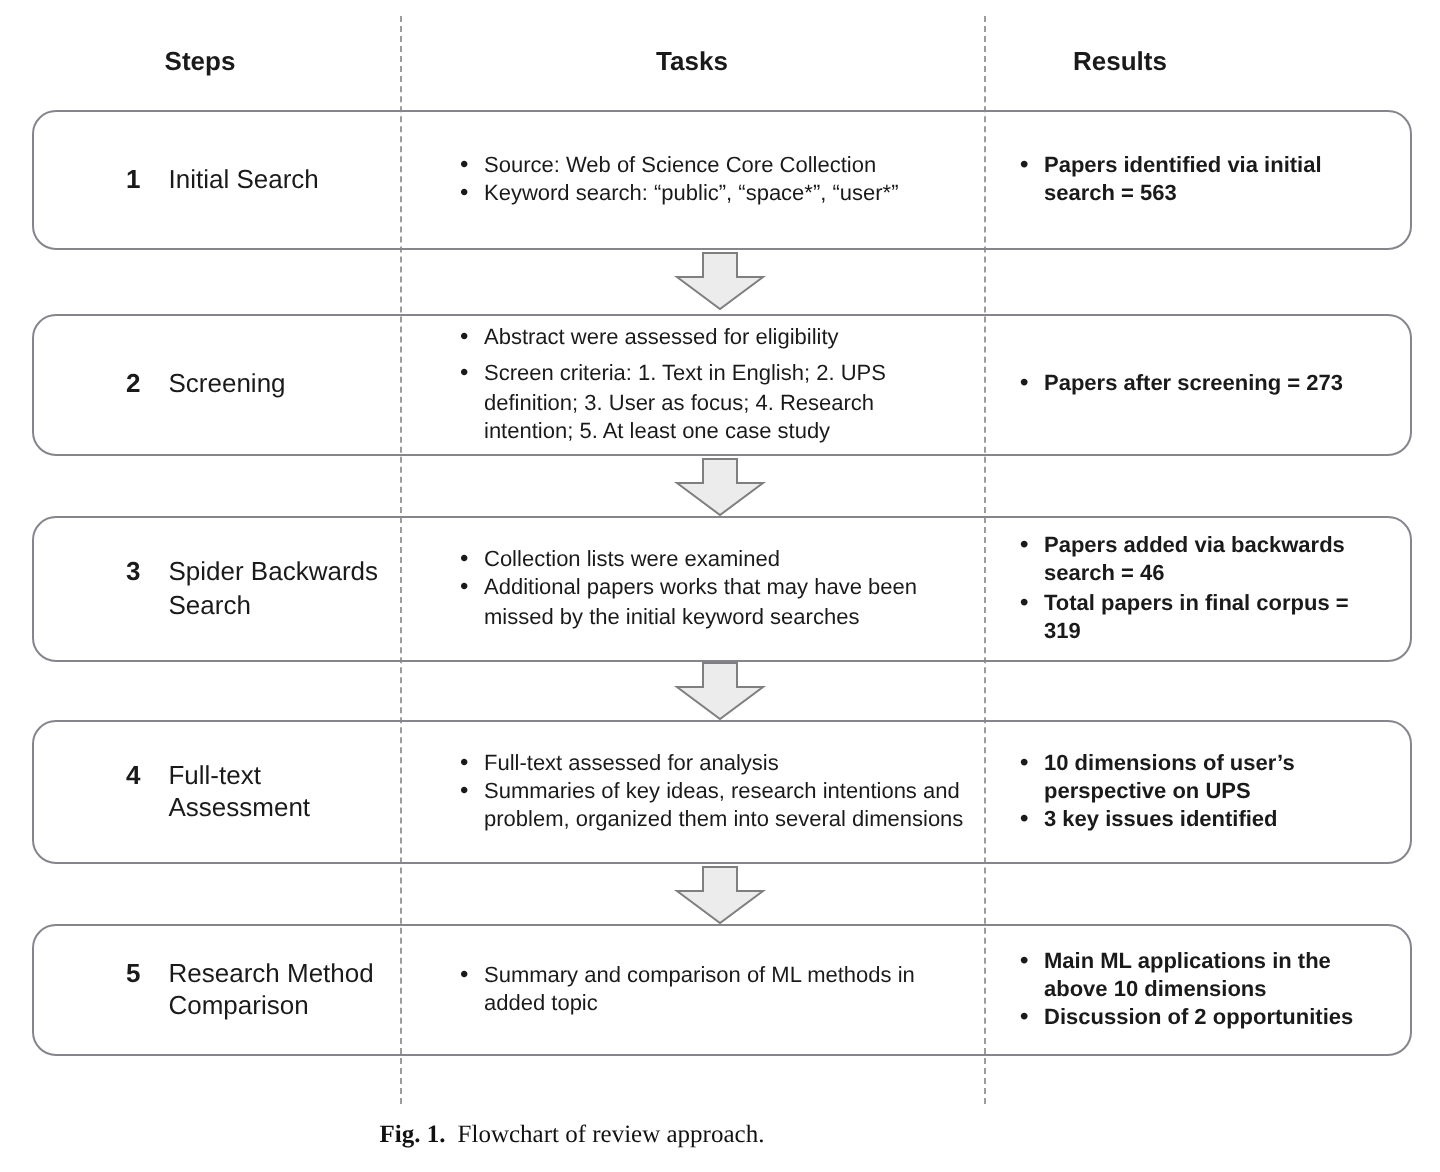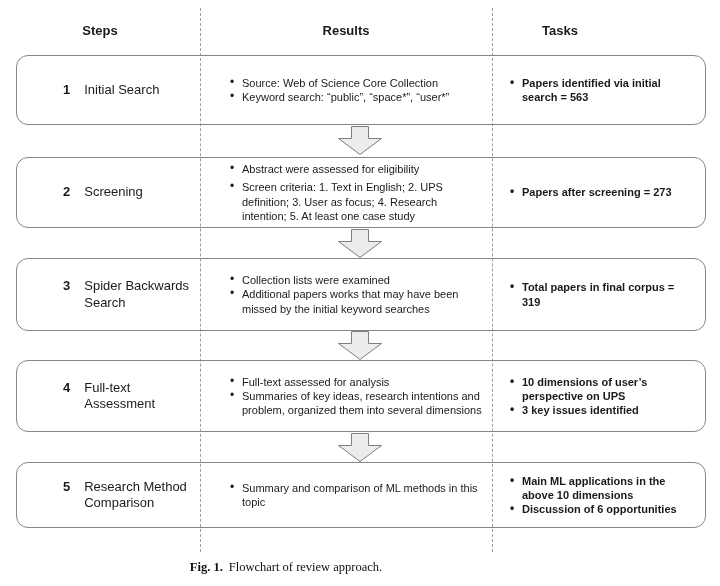--- a/index.html
+++ b/index.html
@@ -115,22 +115,22 @@
 </head>
 <body>
 
 <div class="canvas">
 
   <div class="vline left"></div>
   <div class="vline right"></div>
 
   <div class="header">
     <span>Steps</span>
+    <span>Tasks</span>
     <span>Results</span>
-    <span>Tasks</span>
   </div>
 
   <div class="flow-row row-1">
     <div class="steps-cell">
       <span class="step-number">1</span>
       <span class="step-label">Initial Search</span>
     </div>
     <div class="tasks-cell">
       <ul class="bullets gap-lg">
         <li>Source: Web of Science Core Collection</li>
@@ -180,20 +180,21 @@
       <span class="step-label">Spider Backwards Search</span>
     </div>
     <div class="tasks-cell">
       <ul class="bullets">
         <li>Collection lists were examined</li>
         <li>Additional papers works that may have been missed by the initial keyword searches</li>
       </ul>
     </div>
     <div class="results-cell">
       <ul class="bullets">
+        <li>Papers added via backwards search = 46</li>
         <li>Total papers in final corpus = 319</li>
       </ul>
     </div>
   </div>
 
   <div class="arrow arrow-3">
     <svg width="46" height="29" viewBox="0 0 46 29">
       <path d="M14.5 0.5 H31.5 V12.5 H44.5 L23 28.5 L1.5 12.5 H14.5 Z" fill="#ececec" stroke="#7f7f7f" stroke-width="1"></path>
     </svg>
   </div>
@@ -223,27 +224,27 @@
     </svg>
   </div>
 
   <div class="flow-row row-5">
     <div class="steps-cell">
       <span class="step-number">5</span>
       <span class="step-label">Research Method Comparison</span>
     </div>
     <div class="tasks-cell">
       <ul class="bullets">
-        <li>Summary and comparison of ML methods in this topic</li>
+        <li>Summary and comparison of ML methods in added topic</li>
       </ul>
     </div>
     <div class="results-cell">
       <ul class="bullets">
         <li>Main ML applications in the above 10 dimensions</li>
-        <li>Discussion of 6 opportunities</li>
+        <li>Discussion of 2 opportunities</li>
       </ul>
     </div>
   </div>
 
   <div class="caption">
     <span class="fig-label">Fig. 1.</span><span>Flowchart of review approach.</span>
   </div>
 
 </div>
 

